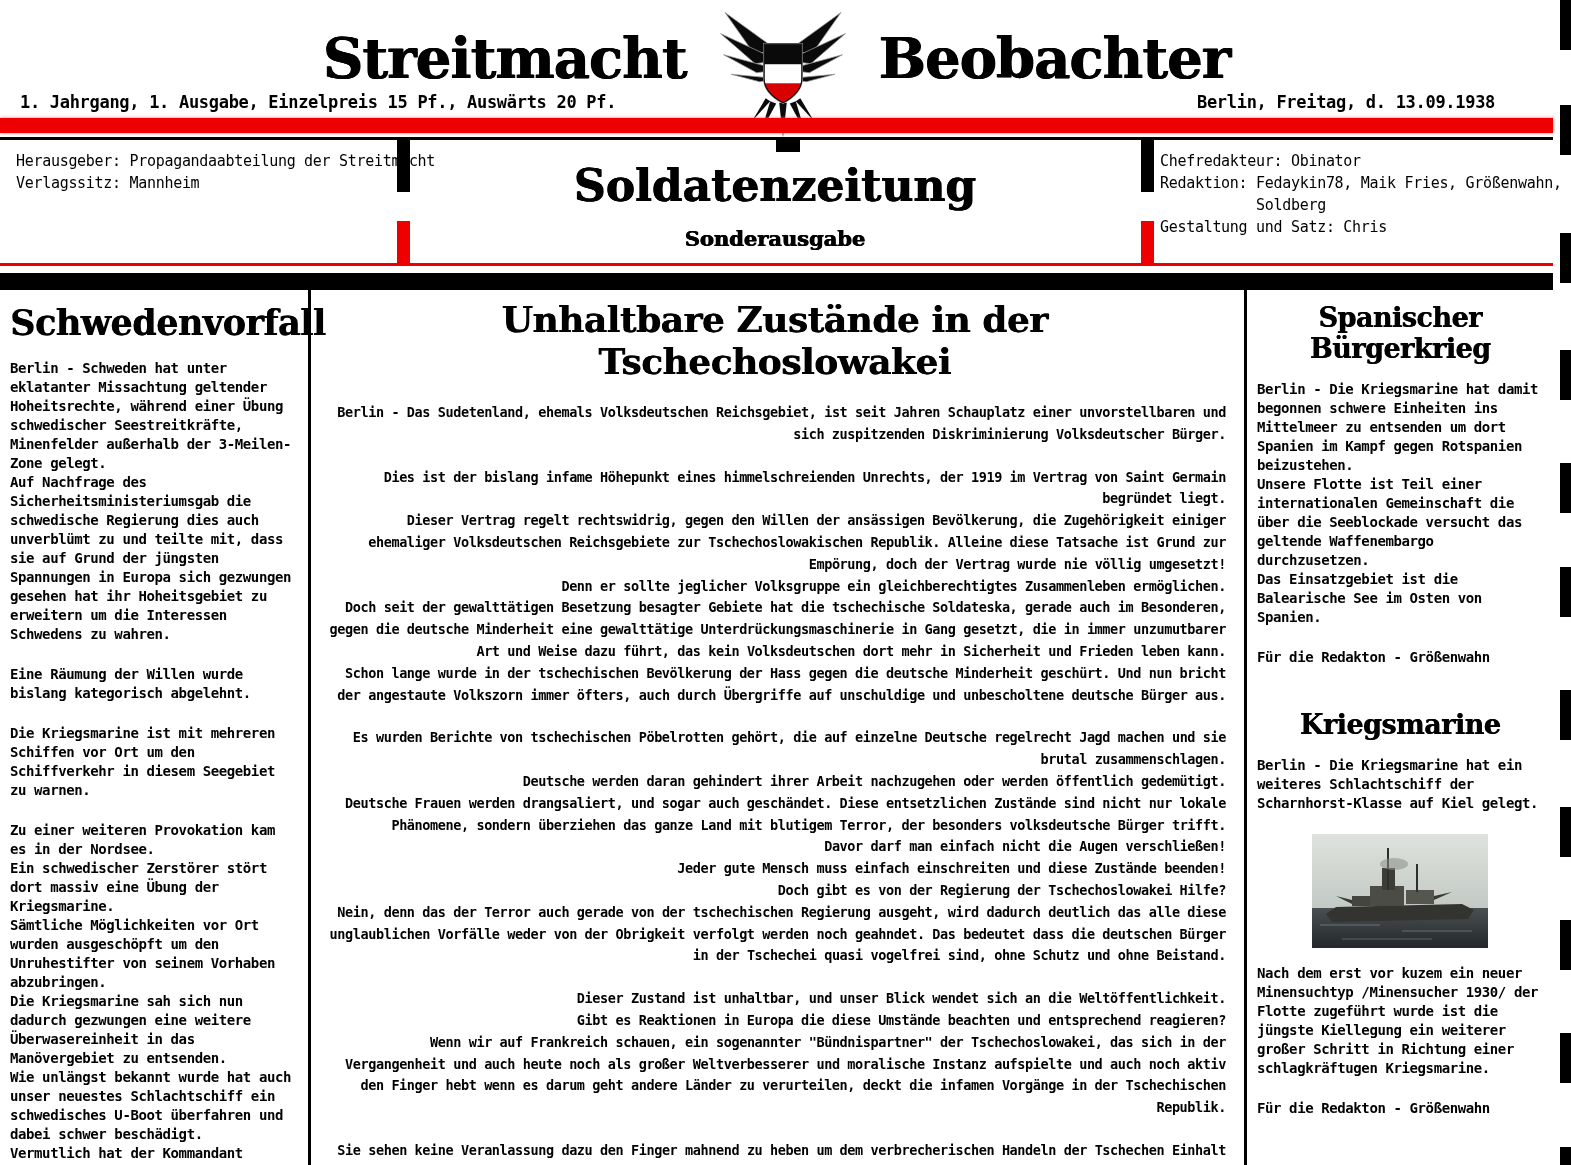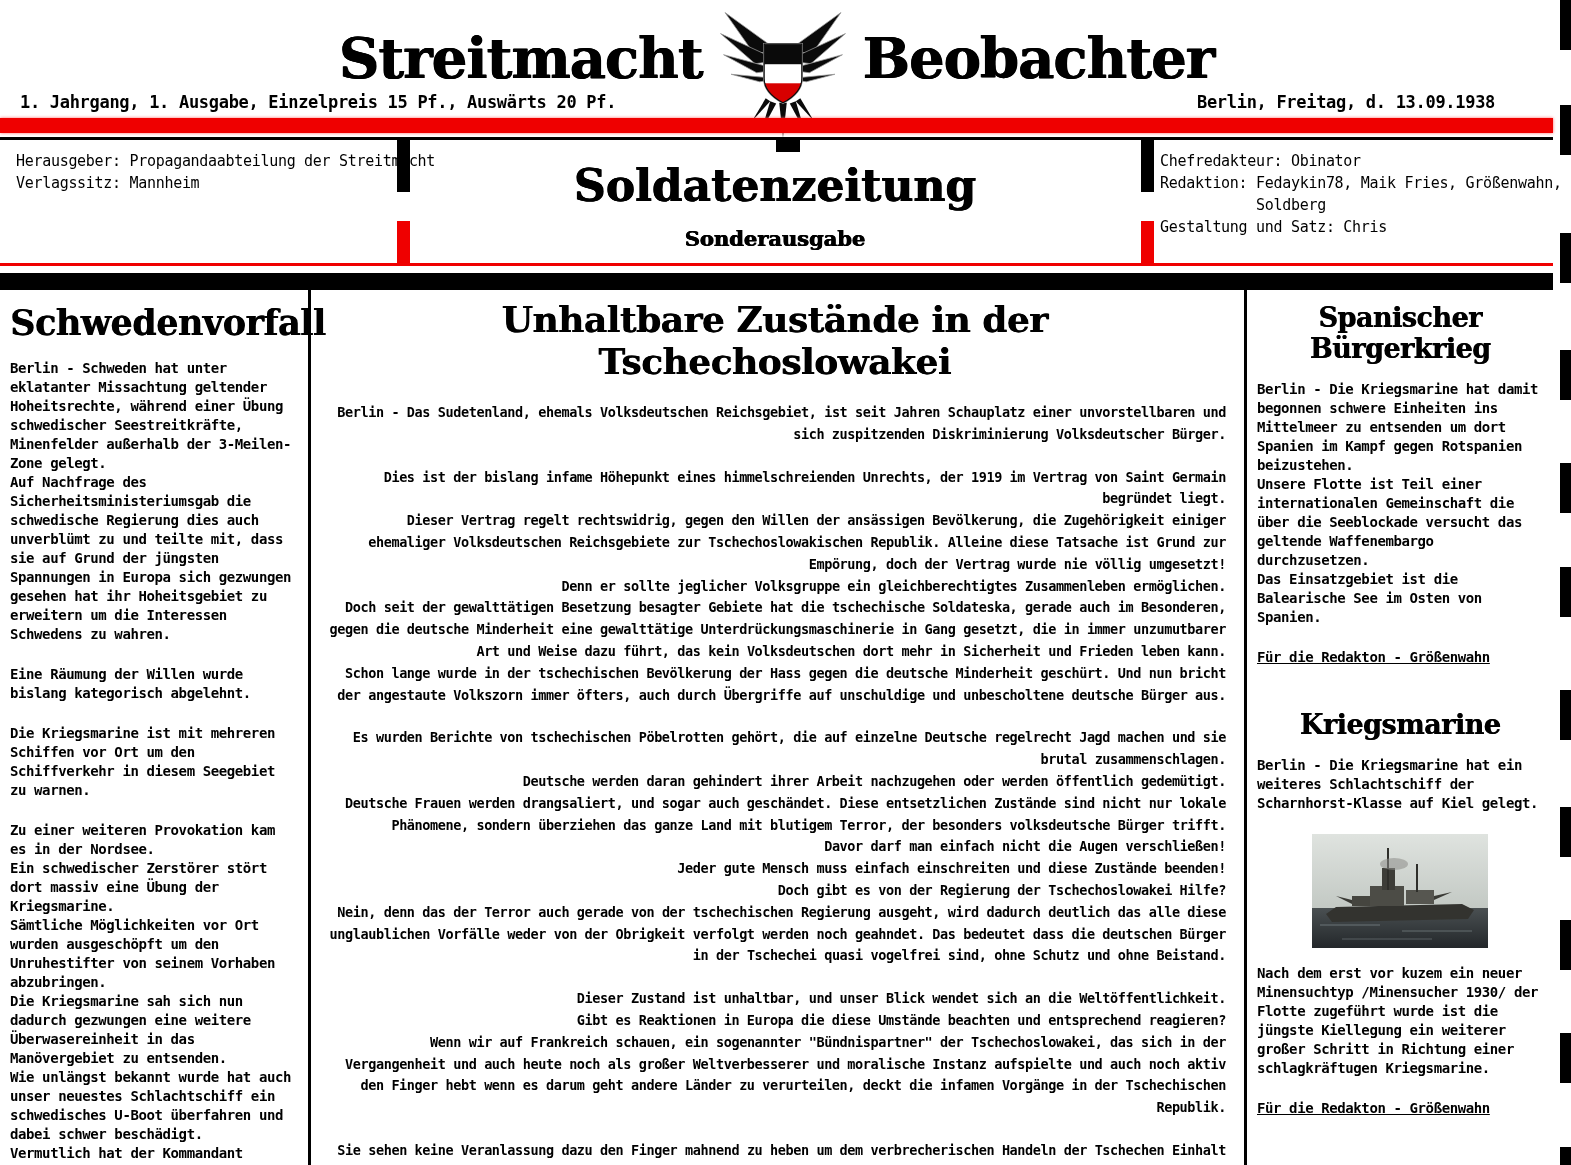--- a/index.html
+++ b/index.html
@@ -2,21 +2,21 @@
 <html lang="de"><head>
 <meta charset="utf-8">
 <style>
   html,body{margin:0;padding:0;background:#888;}
   .page{position:relative;width:1571px;height:1165px;background:#fff;overflow:hidden;
         font-family:"DejaVu Sans Mono",monospace;color:#000;}
 
   
   .masthead{position:absolute;top:0;left:0;width:1553px;height:138px;}
   .masthead-row{position:absolute;top:8px;left:0;width:100%;display:flex;
-                justify-content:center;align-items:flex-start;gap:16px;}
+                justify-content:center;align-items:flex-start;gap:32px;}
   .fraktur{font-family:"DejaVu Serif",serif;font-weight:bold;
            text-shadow:0.6px 0 #000, -0.3px 0 #000;}
   .masthead-title{font-size:56px;line-height:1;margin-top:22px;letter-spacing:-1px;}
   .eagle{width:128px;height:122px;flex:0 0 auto;}
   .issue-row{position:absolute;top:92px;left:0;width:100%;display:flex;
              justify-content:space-between;box-sizing:border-box;padding:0 58px 0 20px;
              font-weight:bold;font-size:17px;letter-spacing:-0.3px;}
 
   
   .hbar{position:absolute;left:0;width:1553px;}
@@ -47,21 +47,21 @@
 
   .article-title{font-family:"DejaVu Serif",serif;font-weight:bold;text-align:center;
                  text-shadow:0.6px 0 #000;letter-spacing:-0.5px;margin:6px 0 16px;}
   .col-left  .article-title{font-size:35px;}
   .col-center .article-title{font-size:36px;margin-bottom:20px;}
   .col-right .article-title{font-size:27px;}
 
   .para{font-weight:bold;white-space:pre-wrap;margin:0 0 21px;
         font-size:14px;line-height:19px;letter-spacing:-0.4px;}
   .col-center .para{font-size:13.5px;line-height:21.8px;letter-spacing:-0.4px;text-align:right;}
-  .byline{margin-top:6px;text-decoration:underline;}
+  .byline{margin-top:6px;}
   .article + .article{margin-top:42px;}
 
   
   .photo{width:176px;height:114px;margin:4px auto 16px;position:relative;overflow:hidden;
          filter:blur(0.3px);}
   .photo svg{width:100%;height:100%;display:block;}
 
   
   .edge-mark{position:absolute;right:0;width:11px;height:50px;background:#000;}
 </style>

